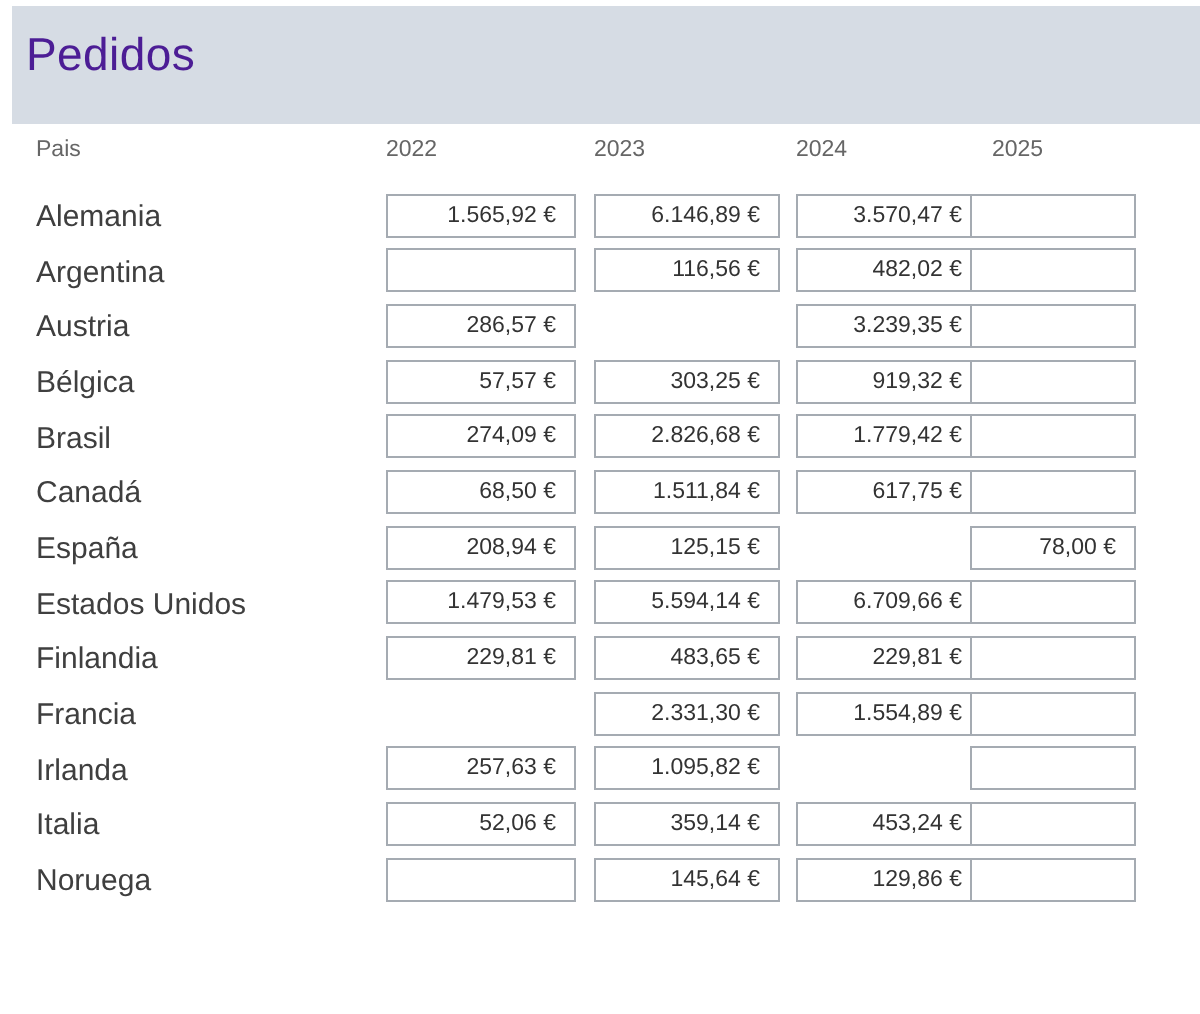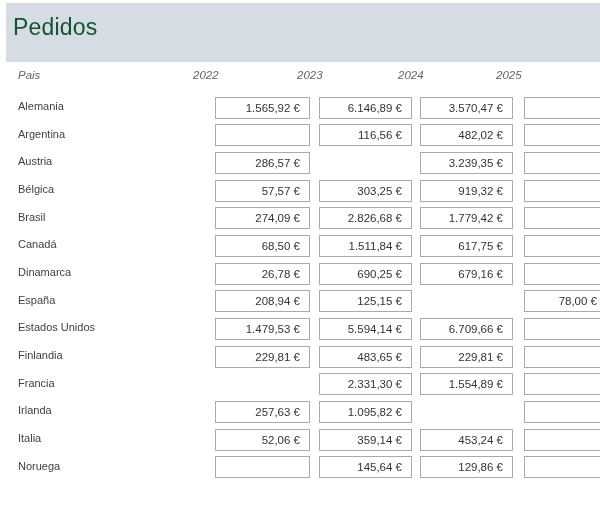--- a/index.html
+++ b/index.html
@@ -22,33 +22,32 @@
     top: 3px;
     width: 594px;
     height: 59px;
     background: #d6dce4;
   }
   .title-band .title {
     position: absolute;
     left: 7px;
     top: 11px;
     font-size: 23px;
-    color: #14532d;
+    color: #4c1d95;
     letter-spacing: 0.2px;
   }
   
   .col-headers {
     position: absolute;
     left: 0;
     top: 67px;
     width: 584px;
     height: 18px;
     font-size: 11.5px;
     color: #666666;
-    font-style: italic;
   }
   .col-headers .h-country { position: absolute; left: 18px; top: 2px; }
   .col-headers .h-year   { position: absolute; top: 2px; text-align: left; }
   .col-headers .h-y0 { left: 193px; width: 95px; }
   .col-headers .h-y1 { left: 297px; width: 93px; }
   .col-headers .h-y2 { left: 398px; width: 93px; }
   .col-headers .h-y3 { left: 496px; width: 83px; }
   
   .rows {
     position: absolute;
@@ -57,42 +56,41 @@
     width: 600px;
   }
   .row {
     position: relative;
     height: 27.67px;
   }
   .row .c-label {
     position: absolute;
     left: 18px;
     top: 6px;
-    font-size: 11px;
+    font-size: 15px;
     color: #3f3f3f;
     white-space: nowrap;
   }
   .row .cell {
     position: absolute;
     top: 2.8px;
     height: 22px;
     line-height: 20px;
     background: #ffffff;
     border: 1px solid #a5abb2;
     text-align: right;
     padding-right: 9px;
     font-size: 11.5px;
     color: #333333;
     white-space: nowrap;
-    margin-left: 22px;
   }
   .row .c0 { left: 193px; width: 95px; }
   .row .c1 { left: 297px; width: 93px; }
   .row .c2 { left: 398px; width: 93px; }
-  .row .c3 { left: 502px; width: 83px; }
+  .row .c3 { left: 485px; width: 83px; }
 </style>
 </head>
 <body>
 
 <div class="report">
 
   <div class="title-band">
     <div class="title">Pedidos</div>
   </div>
 
@@ -145,27 +143,20 @@
     </div>
 
     <div class="row">
       <div class="c-label">Canadá</div>
       <div class="cell c0">68,50 €</div>
       <div class="cell c1">1.511,84 €</div>
       <div class="cell c2">617,75 €</div>
       <div class="cell c3"></div>
     </div>
 
-    <div class="row">
-      <div class="c-label">Dinamarca</div>
-      <div class="cell c0">26,78 €</div>
-      <div class="cell c1">690,25 €</div>
-      <div class="cell c2">679,16 €</div>
-      <div class="cell c3"></div>
-    </div>
 
     <div class="row">
       <div class="c-label">España</div>
       <div class="cell c0">208,94 €</div>
       <div class="cell c1">125,15 €</div>
       <div class="cell c3">78,00 €</div>
     </div>
 
     <div class="row">
       <div class="c-label">Estados Unidos</div>

